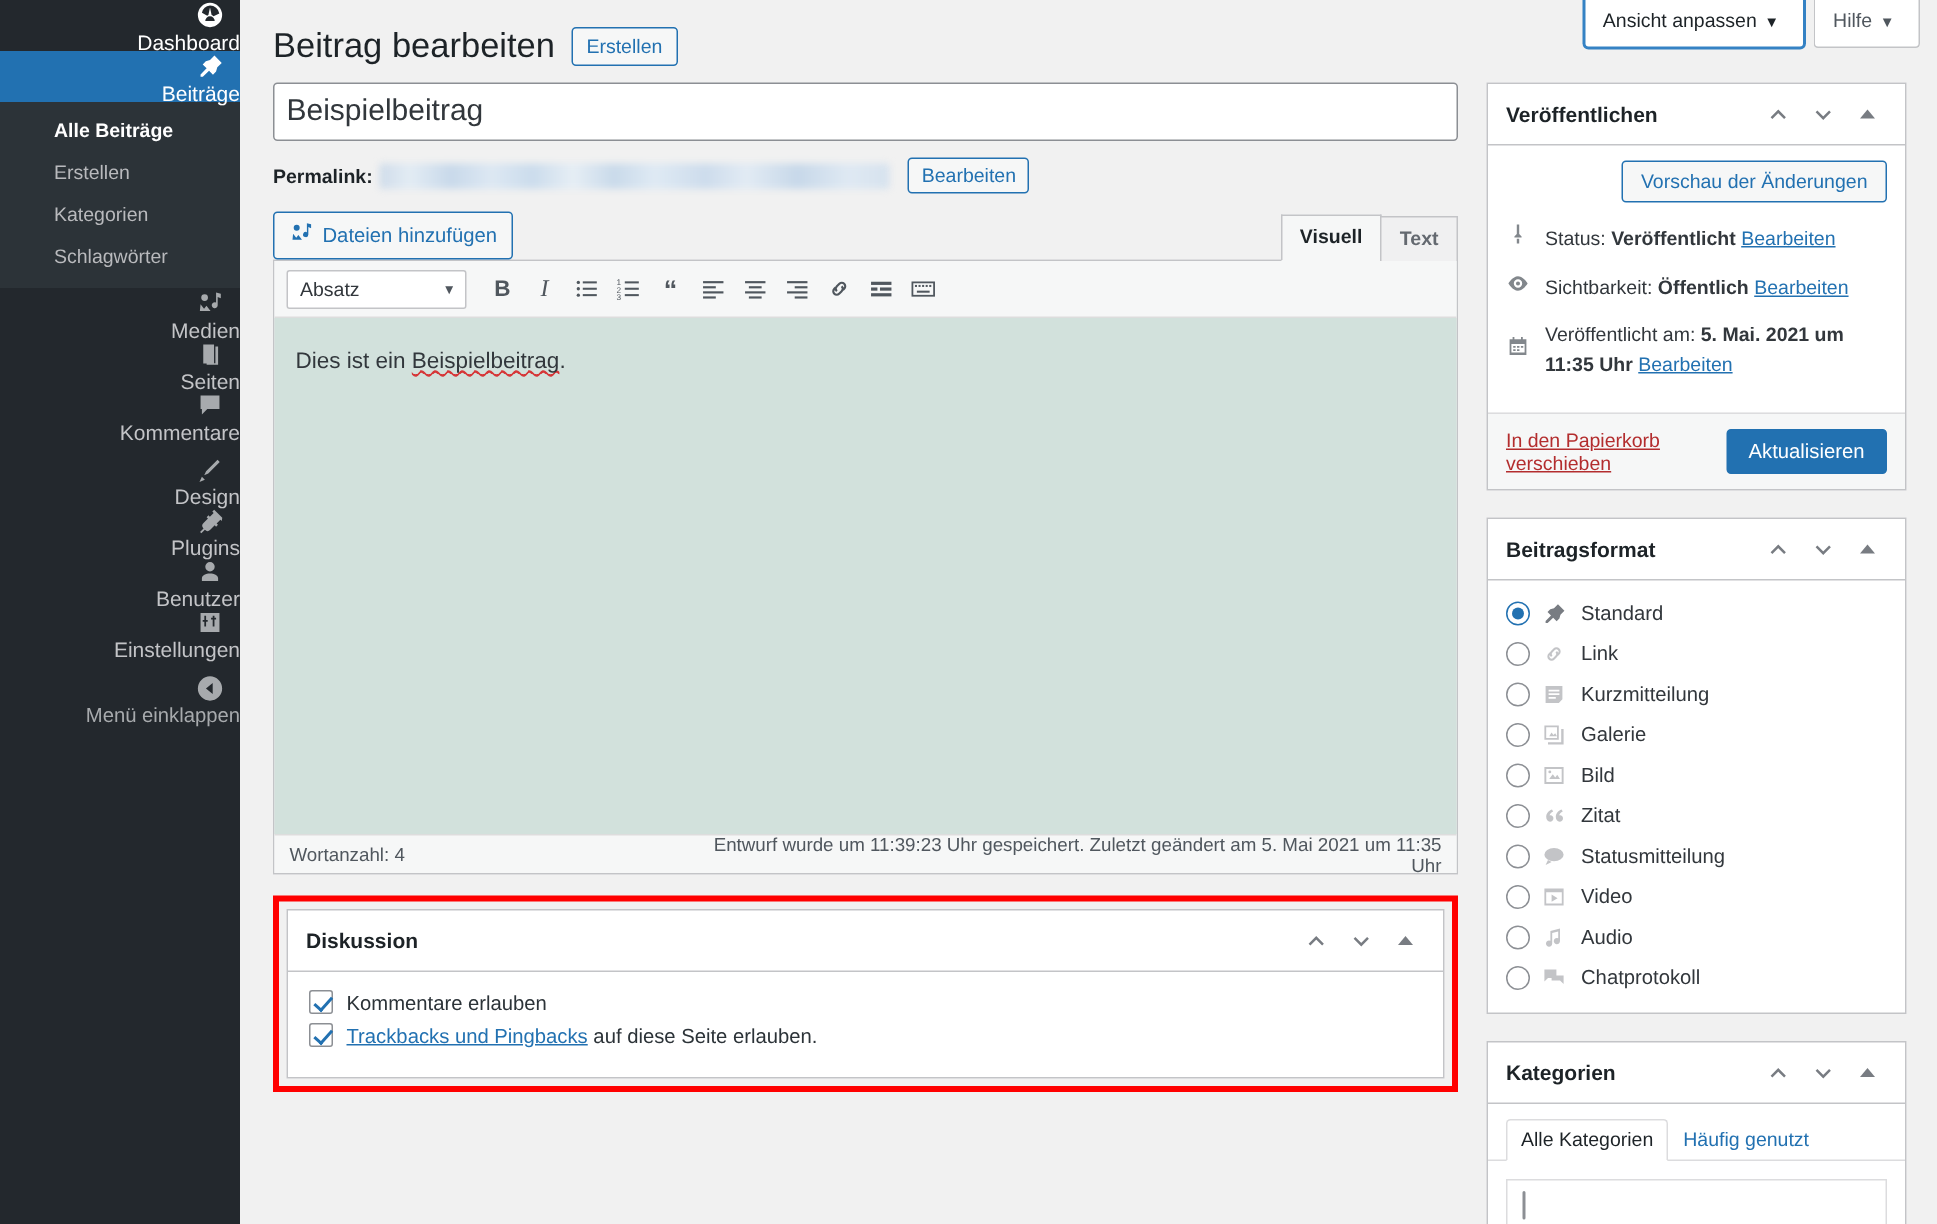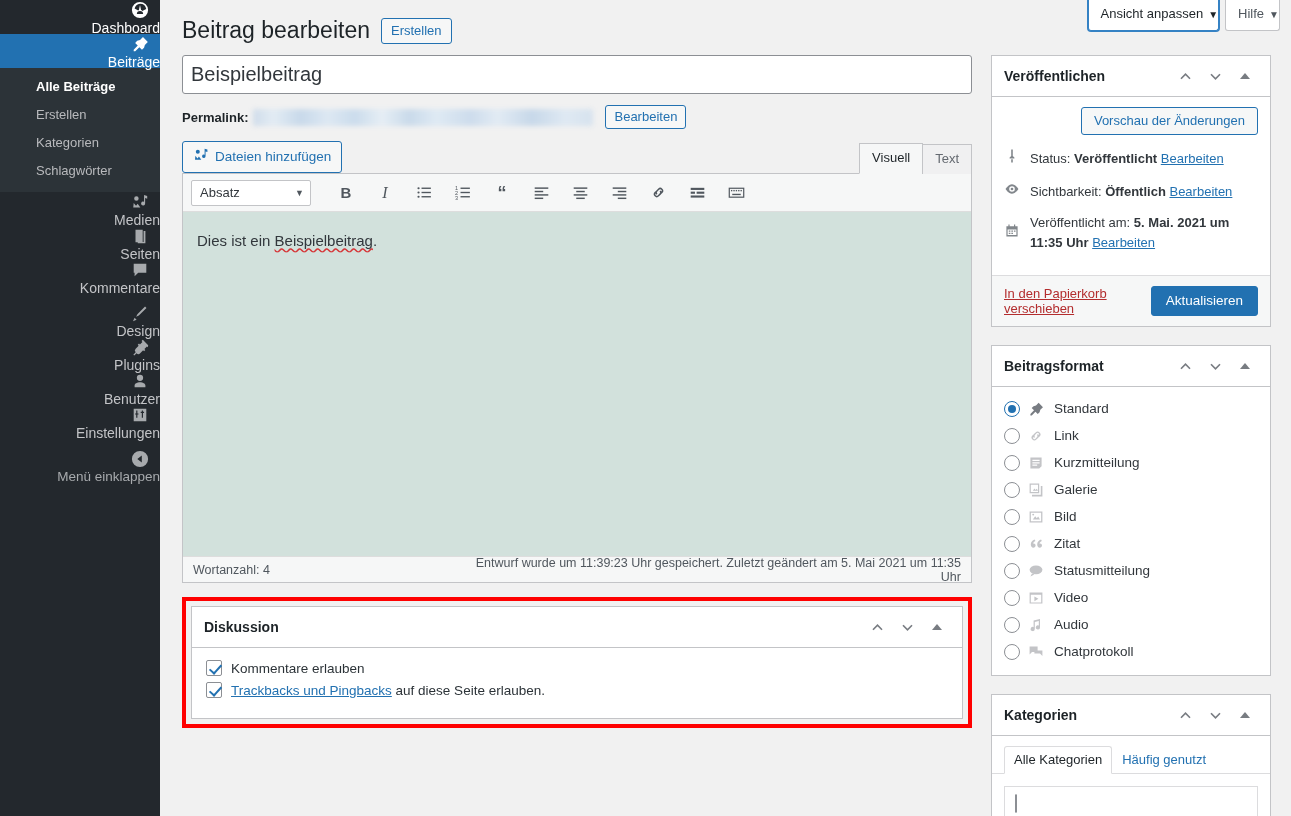--- a/index.html
+++ b/index.html
@@ -64,21 +64,21 @@
   }
 
   .top-buttons {
     position: absolute; right: 11px; top: 0;
     display: flex; gap: 6px; align-items: flex-start;
   }
   .tab-btn {
     background: #fff; border: 1px solid #c3c4c7;
     border-top: none;
     border-radius: 0 0 3px 3px;
-    padding: 6px 0 7px 12px;
+    padding: 6px 16px 7px 12px;
     font-size: 13px; color: #50575e; cursor: pointer;
     line-height: 16px;
   }
   .tab-btn.focused {
     border: 1px solid #3582c4; border-top: none;
     box-shadow: 0 0 0 1px #3582c4;
     color: #1d2327;
   }
   .tab-btn .caret { margin-left: 5px; font-size: 10px; }
 
@@ -141,30 +141,30 @@
     border-radius: 3px; padding: 5px 10px 6px; font-size: 13.5px;
     cursor: pointer;
   }
   .insert-media svg { width: 16px; height: 16px; fill: #2271b1; }
 
   .editor-tabs { display: flex; align-items: flex-end; margin-bottom: -1px; }
   .ed-tab {
     border: 1px solid #c3c4c7; border-bottom: none;
     background: #f0f0f1; color: #646970;
     font-size: 13px; padding: 6px 12px 7px; cursor: pointer;
-    margin-left: -1px; line-height: 16px;
+    margin-left: -1px; line-height: 16px; font-weight: bold;
   }
   .ed-tab.active { background: #f6f7f7; color: #1d2327; border-bottom: 1px solid #f6f7f7; }
 
   .editor-frame {
     border: 1px solid #c3c4c7; background: #fff;
     margin-top: 0;
   }
   .mce-toolbar {
-    display: flex; align-items: center; gap: 11px;
+    display: flex; align-items: center; gap: 0;
     background: #f6f7f7; border-bottom: 1px solid #ddd;
     padding: 6px 8px; height: 38px;
   }
   .format-select {
     border: 1px solid #c3c4c7; background: #fff;
     height: 26px; width: 120px; font-size: 13px;
     display: flex; align-items: center; justify-content: space-between;
     padding: 0 6px 0 8px; border-radius: 2px; cursor: pointer;
     color: #32373c; margin-right: 10px;
   }

